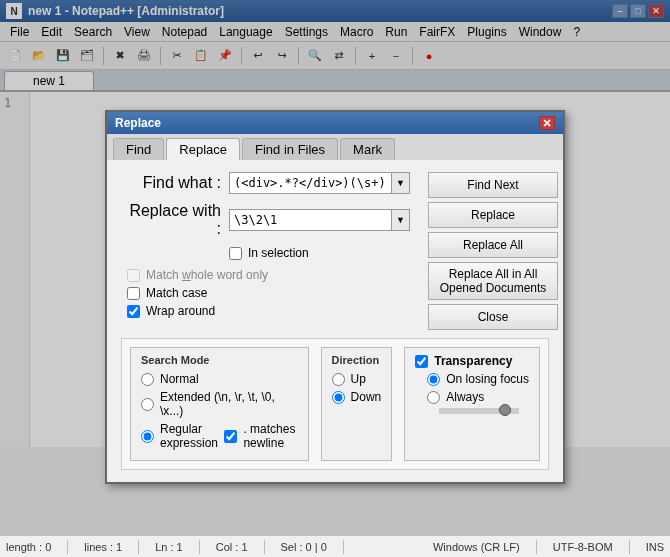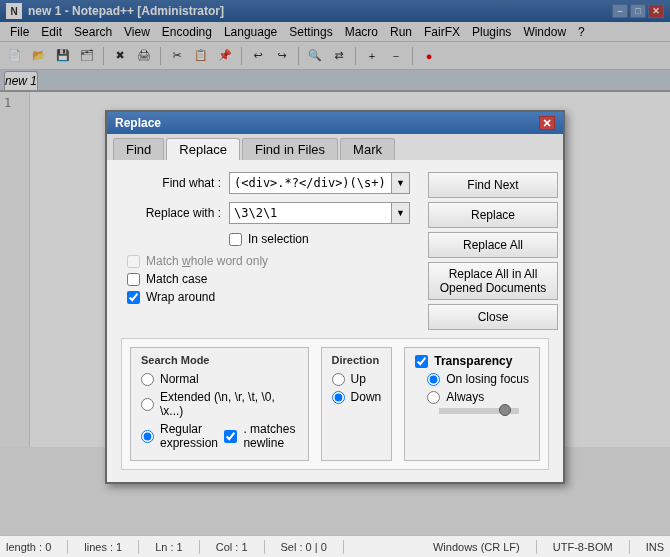--- a/index.html
+++ b/index.html
@@ -82,25 +82,24 @@
       height: 22px;
       display: flex;
       align-items: flex-end;
       padding: 0 4px;
       border-bottom: 2px solid #aaa;
     }
     .file-tab {
       background: #e8eef4;
       border: 1px solid #aaa;
       border-bottom: none;
-      padding: 2px 0;
+      padding: 2px 28px;
       font-size: 12px;
       cursor: pointer;
       border-radius: 3px 3px 0 0;
-      font-style: italic;
     }
     .file-tab.active { background: #fff; }
     
     #editor-area {
       background: #fff;
       flex: 1;
       position: relative;
       height: calc(557px - 22px - 20px - 28px - 22px - 22px);
       display: flex;
     }
@@ -193,21 +192,21 @@
     }
     .form-row {
       display: flex;
       align-items: center;
       margin-bottom: 8px;
       gap: 8px;
     }
     .form-label {
       width: 100px;
       text-align: right;
-      font-size: 12px;
+      font-size: 16px;
       flex-shrink: 0;
     }
     .form-input-wrap {
       display: flex;
       flex: 1;
       gap: 0;
     }
     .form-input {
       flex: 1;
       height: 22px;
@@ -339,21 +338,21 @@
     <div class="win-btn">□</div>
     <div class="win-btn close-btn">✕</div>
   </div>
 </div>
 
 <div id="menu-bar">
   <span>File</span>
   <span>Edit</span>
   <span>Search</span>
   <span>View</span>
-  <span>Encoding</span>
+  <span>Notepad</span>
   <span>Language</span>
   <span>Settings</span>
   <span>Macro</span>
   <span>Run</span>
   <span>FairFX</span>
   <span>Plugins</span>
   <span>Window</span>
   <span>?</span>
 </div>
 

